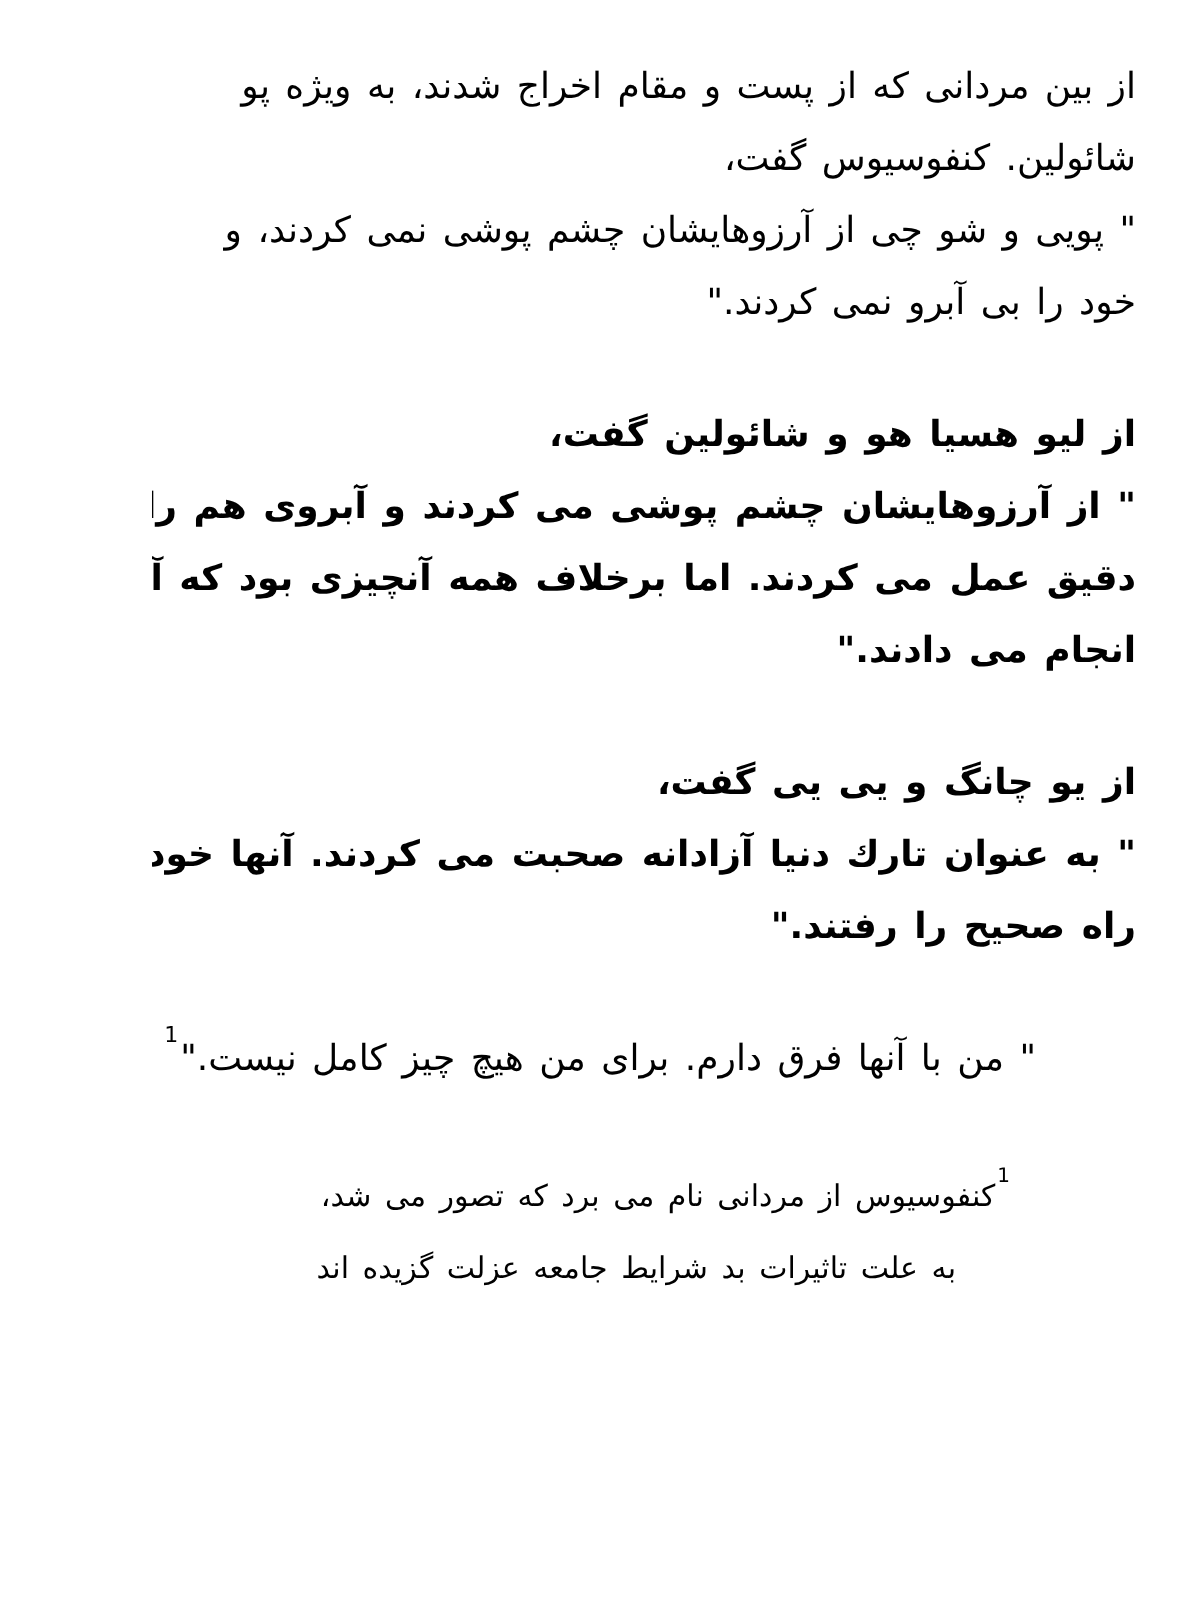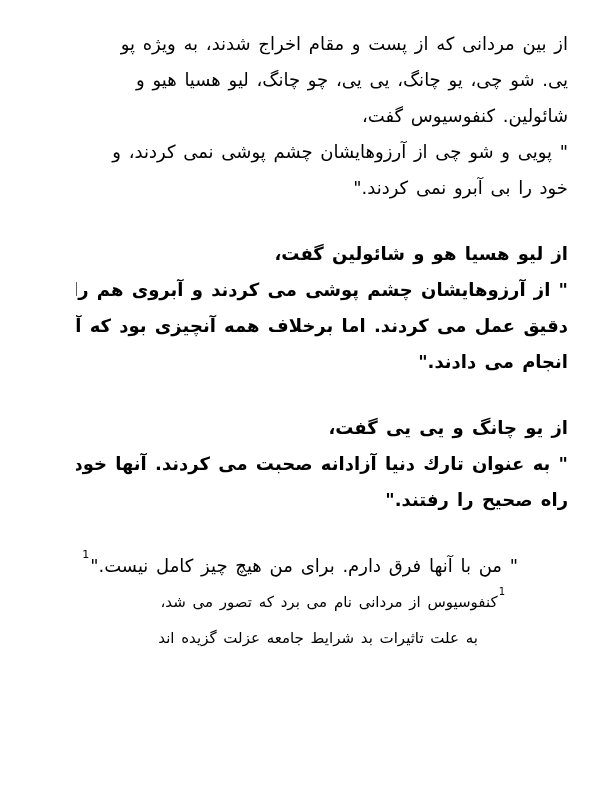--- a/index.html
+++ b/index.html
@@ -28,20 +28,21 @@
   }
   .block-gap {
     margin-top: 30px;
     font-weight: bold;
   }
   .closing-quote {
     margin-top: 30px;
     padding-right: 50px;
   }
   .footnote {
+    margin-top: 32px;
   }
   .footnote .line {
     font-size: 15px;
   }
   .indent-fn1 { padding-right: 62px; }
   .indent-fn2 { padding-right: 75px; }
   .indent-fn3 { padding-right: 90px; }
   sup.ref {
     font-size: 11px;
     line-height: 0;
@@ -55,21 +56,20 @@
     top: -6px;
   }
 </style>
 </head>
 <body>
 
 <div class="page">
 
   <div class="block">
     <div class="line">از بین مردانی که از پست و مقام اخراج شدند، به ویژه پو</div>
-    <div class="line">یی. شو چی، یو چانگ، یی یی، چو چانگ، لیو هسیا هیو و</div>
     <div class="line">شائولین. کنفوسیوس گفت،</div>
     <div class="line">" پویی و شو چی از آرزوهایشان چشم پوشی نمی کردند، و</div>
     <div class="line">خود را بی آبرو نمی کردند."</div>
   </div>
 
   <div class="block block-gap">
     <div class="line">از لیو هسیا هو و شائولین گفت،</div>
     <div class="line">" از آرزوهایشان چشم پوشی می کردند و آبروی هم را می</div>
     <div class="line">دقیق عمل می کردند. اما برخلاف همه آنچیزی بود که آنها</div>
     <div class="line">انجام می دادند."</div>

